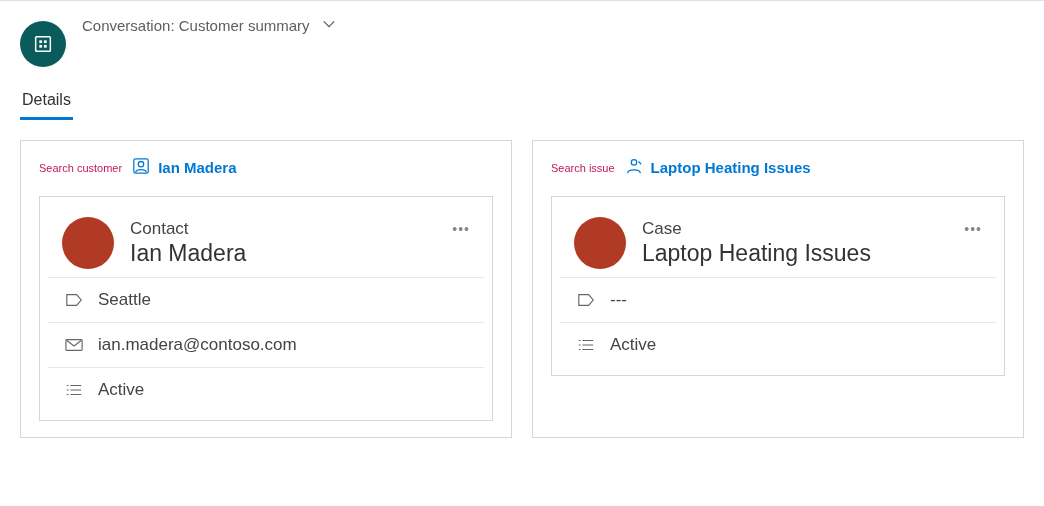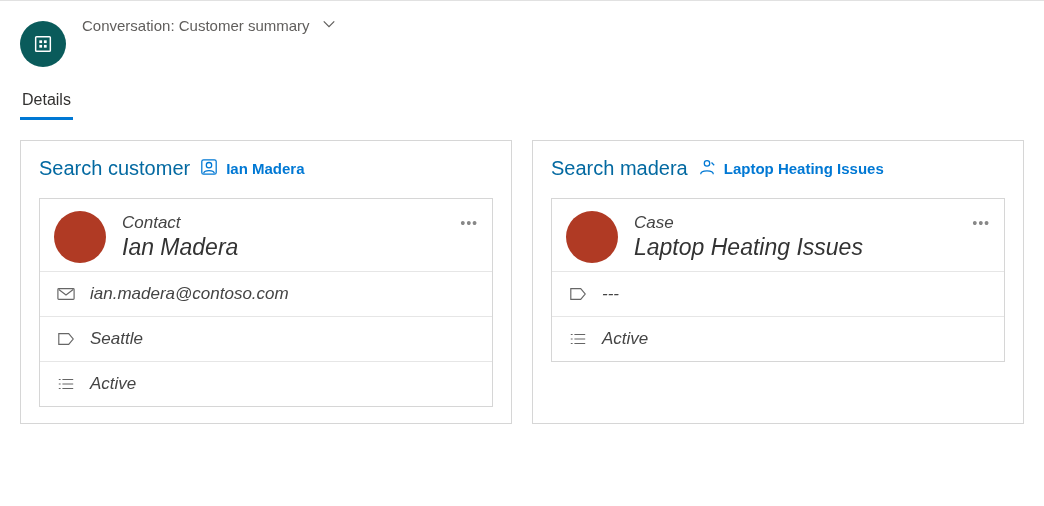--- a/index.html
+++ b/index.html
@@ -86,43 +86,42 @@
       border: 1px solid #d6d6d6;
       padding: 16px 18px;
     }
     .search-row {
       display: flex;
       align-items: center;
       gap: 10px;
       margin-bottom: 18px;
     }
     .search-label {
-      color: #0369a1;
-      font-size: 20px;
+      color: #be185d;
+      font-size: 11px;
     }
     .link-chip {
       display: inline-flex;
       align-items: center;
       gap: 8px;
       color: #0078d4;
       font-weight: 600;
       font-size: 15px;
       cursor: pointer;
     }
     .link-chip svg {
       width: 18px;
       height: 18px;
       stroke: #0078d4;
       fill: none;
       stroke-width: 1.4;
     }
     .card {
       border: 1px solid #d6d6d6;
-      padding: 0;
-      font-style: italic;
+      padding: 8px;
     }
     .card-header {
       display: flex;
       align-items: center;
       padding: 12px 14px 8px 14px;
       gap: 16px;
       position: relative;
     }
     .avatar-circle {
       width: 52px;
@@ -236,50 +235,50 @@
         <div class="card-header-text">
           <div class="card-type">Contact</div>
           <div class="card-title">Ian Madera</div>
         </div>
         <div class="more-dots">•••</div>
       </div>
 
       <div class="field-row">
         <span class="field-icon">
           <svg viewBox="0 0 20 16">
+              <path d="M2 2 H13 L18 8 L13 14 H2 Z"></path>
+            </svg>
+        </span>
+        <span>Seattle</span>
+      </div>
+
+      <div class="field-row">
+        <span class="field-icon">
+          <svg viewBox="0 0 20 16">
               <rect x="1" y="2" width="18" height="12" rx="1"></rect>
               <path d="M2 3 L10 9 L18 3"></path>
             </svg>
         </span>
         <span>ian.madera@contoso.com</span>
       </div>
 
       <div class="field-row">
         <span class="field-icon">
           <svg viewBox="0 0 20 16">
-              <path d="M2 2 H13 L18 8 L13 14 H2 Z"></path>
-            </svg>
-        </span>
-        <span>Seattle</span>
-      </div>
-
-      <div class="field-row">
-        <span class="field-icon">
-          <svg viewBox="0 0 20 16">
               <path d="M2 3 H4 M6 3 H18 M2 8 H4 M6 8 H18 M2 13 H4 M6 13 H18"></path>
             </svg>
         </span>
         <span>Active</span>
       </div>
     </div>
   </div>
 
   <div class="panel">
     <div class="search-row">
-      <span class="search-label">Search madera</span>
+      <span class="search-label">Search issue</span>
       <span class="link-chip">
         <span>
           <svg viewBox="0 0 20 20">
             <circle cx="10" cy="6" r="3"></circle>
             <path d="M3 18 C3 13 17 13 17 18"></path>
             <path d="M15 5 L18 8"></path>
           </svg>
         </span>
         <span>Laptop Heating Issues</span>
       </span>

